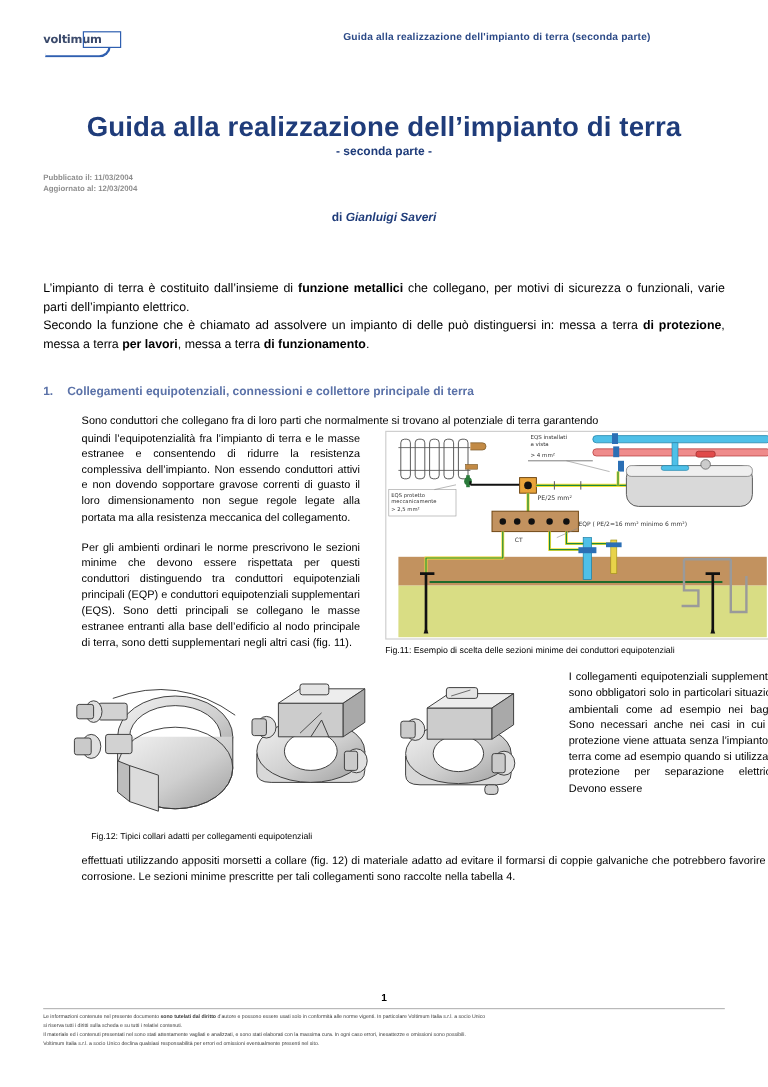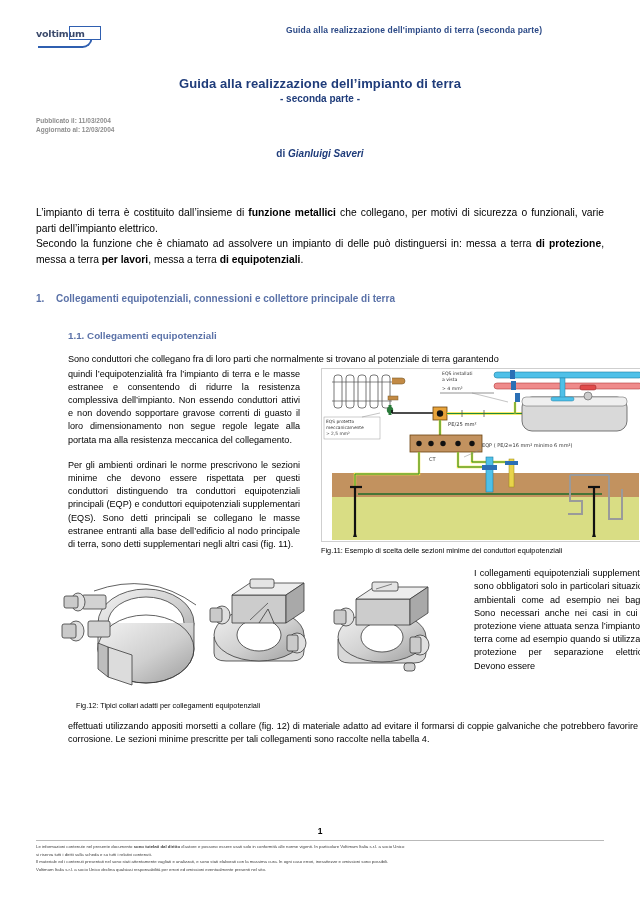--- a/index.html
+++ b/index.html
@@ -71,24 +71,24 @@
     text-align: left;
     font-size: 8.5px;
     font-weight: bold;
     color: #2c4a87;
     letter-spacing: 0.15px;
   }
 
   
   .doc-title {
     text-align: center;
-    font-size: 13px;
+    font-size: 23px;
     font-weight: bold;
     color: #1f3c7a;
-    margin-top: 14px;
+    margin-top: 30px;
     letter-spacing: 0.1px;
   }
   .doc-subtitle {
     text-align: center;
     font-size: 10px;
     font-weight: bold;
     color: #1f3c7a;
     margin-top: 2px;
   }
   .dates {
@@ -264,28 +264,27 @@
     <div>Pubblicato il: 11/03/2004</div>
     <div>Aggiornato al: 12/03/2004</div>
   </div>
 
   <div class="author">
     <span>di </span><span class="name">Gianluigi Saveri</span>
   </div>
 
   <div class="intro">
     <span>L’impianto di terra è costituito dall’insieme di </span><b>funzione metallici</b><span> che collegano, per motivi di sicurezza o funzionali, varie parti dell’impianto elettrico.</span><br>
-    <span>Secondo la funzione che è chiamato ad assolvere un impianto di delle può distinguersi in: messa a terra </span><b>di protezione</b><span>, messa a terra </span><b>per lavori</b><span>, messa a terra </span><b>di equipotenziali</b><span>.</span>
+    <span>Secondo la funzione che è chiamato ad assolvere un impianto di delle può distinguersi in: messa a terra </span><b>di protezione</b><span>, messa a terra </span><b>per lavori</b><span>, messa a terra </span><b>di funzionamento</b><span>.</span>
   </div>
 
   <div class="h1">
     <span class="num">1.</span><span>Collegamenti equipotenziali, connessioni e collettore principale di terra</span>
   </div>
 
-  <div class="h2">1.1. Collegamenti equipotenziali</div>
 
   <div class="sec-lead">Sono conduttori che collegano fra di loro parti che normalmente si trovano al potenziale di terra garantendo</div>
 
   <div class="block-1">
     <div class="col-left-1">
       <p>quindi l’equipotenzialità fra l’impianto di terra e le masse estranee e consentendo di ridurre la resistenza complessiva dell’impianto. Non essendo conduttori attivi e non dovendo sopportare gravose correnti di guasto il loro dimensionamento non segue regole legate alla portata ma alla resistenza meccanica del collegamento.</p>
       <p>Per gli ambienti ordinari le norme prescrivono le sezioni minime che devono essere rispettata per questi conduttori distinguendo tra conduttori equipotenziali principali (EQP) e conduttori equipotenziali supplementari (EQS). Sono detti principali se collegano le masse estranee entranti alla base dell’edificio al nodo principale di terra, sono detti supplementari negli altri casi (fig. 11).</p>
     </div>
 
     <div class="fig11-wrap">

